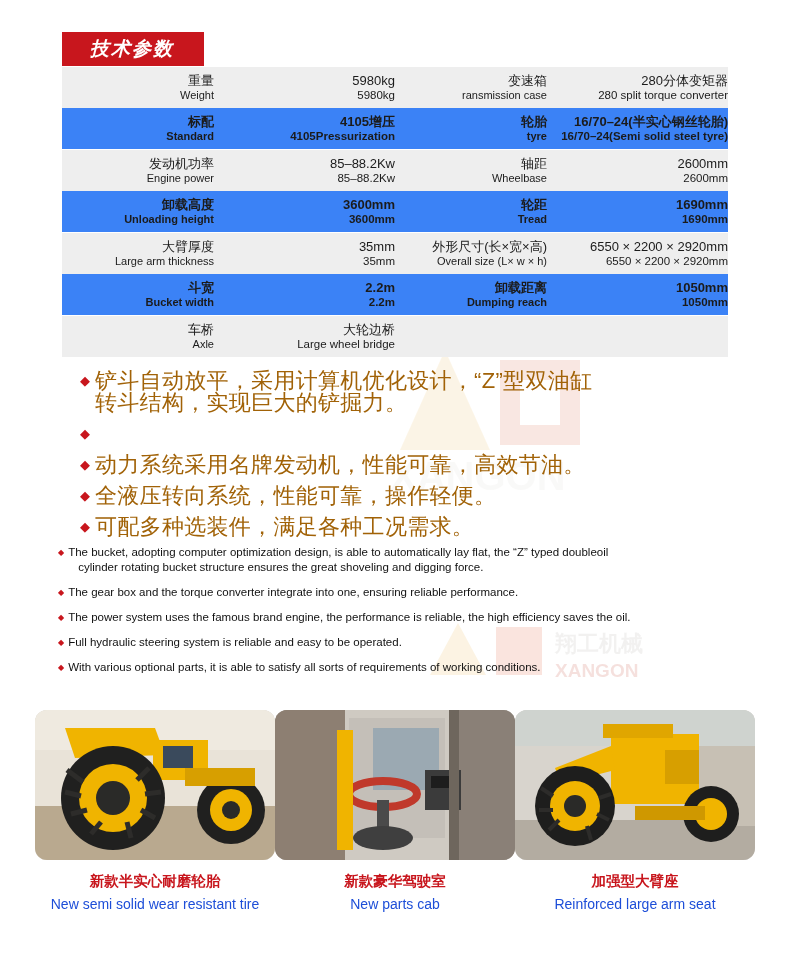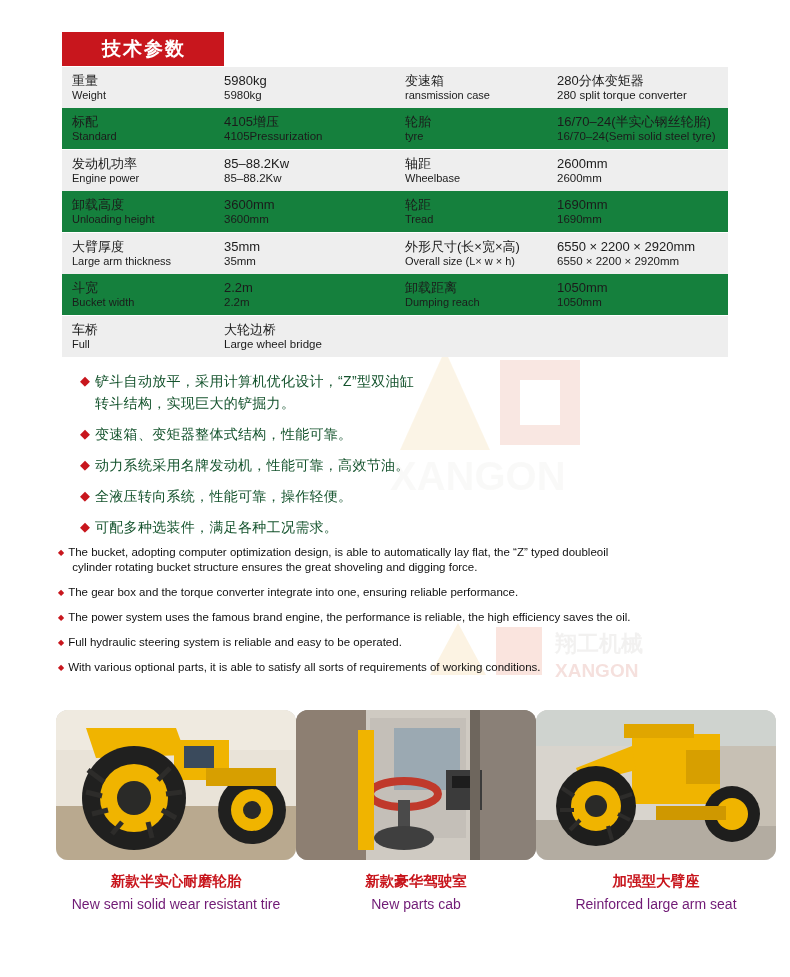--- a/index.html
+++ b/index.html
@@ -31,52 +31,54 @@
     width: 290px; height: 80px;
     opacity: 0.18;
     pointer-events: none;
     z-index: 0;
   }
 
   
   .spec-title {
     position: absolute;
     left: 62px; top: 32px;
-    width: 162px; height: 34px;
+    width: 142px; height: 34px;
     background: #c8161d;
     color: #ffffff;
     font-size: 19px;
     font-weight: bold;
     line-height: 34px;
-    padding-left: 40px;
+    padding-left: 28px;
     letter-spacing: 2px;
     z-index: 3;
+    font-style: italic;
   }
 
   
   .spec-table-wrap {
     position: absolute;
     left: 62px; top: 66px;
     width: 666px;
     z-index: 2;
+    text-align: right;
   }
   table.spec {
     border-collapse: collapse;
     width: 100%;
     table-layout: fixed;
   }
   table.spec td {
     vertical-align: top;
     padding: 6px 0 5px 10px;
     font-size: 12.5px;
     color: #1b1b1b;
     line-height: 15px;
   }
   table.spec tr.even td { background: #eeeeee; }
-  table.spec tr.odd  td { background: #15803d; }
+  table.spec tr.odd  td { background: #3b82f6; font-weight: bold; }
   table.spec tr.even td { border-top: 1px solid #ffffff; }
   .c-label { width: 152px; }
   .c-value { width: 181px; }
   .c-label2 { width: 152px; }
   .c-value2 { width: 181px; }
   .cn { display: block; font-size: 13px; }
   .en { display: block; font-size: 11px; }
   .v-cn { display: block; font-size: 13px; white-space: nowrap; }
   .v-en { display: block; font-size: 11.5px; white-space: nowrap; }
 
@@ -93,22 +95,22 @@
     margin-bottom: 9px;
   }
   .dia {
     color: #c8161d;
     font-size: 13px;
     line-height: 22px;
     margin-right: 5px;
     flex: 0 0 auto;
   }
   .cn-b-text {
-    font-size: 14px;
-    color: #14532d;
+    font-size: 22px;
+    color: #a16207;
     line-height: 22px;
     letter-spacing: 0.3px;
   }
   .cn-b-text .l2 { display: block; }
 
   
   .en-bullets {
     position: absolute;
     left: 58px; top: 545px;
     width: 700px;
@@ -124,50 +126,50 @@
     font-size: 8px;
     line-height: 15px;
     margin-right: 4px;
     flex: 0 0 auto;
   }
   .en-b-text {
     font-size: 11.5px;
     color: #111111;
     line-height: 15px;
   }
-  .en-b-text .l2 { display: block; margin-left: 4px; }
+  .en-b-text .l2 { display: block; margin-left: 10px; }
 
   
   .photos {
     position: absolute;
     left: 14px; top: 710px;
     width: 762px;
     display: flex;
-    justify-content: flex-end;
+    justify-content: center;
     z-index: 2;
   }
   .photo-card { width: 240px; }
   .photo-frame {
     width: 240px; height: 150px;
     border-radius: 12px;
     overflow: hidden;
     position: relative;
     background: #cfcfcf;
   }
   .cap-cn {
     margin-top: 12px;
     text-align: center;
     color: #c8161d;
     font-size: 14.5px;
     font-weight: bold;
   }
   .cap-en {
     margin-top: 5px;
     text-align: center;
-    color: #701a75;
+    color: #1d4ed8;
     font-size: 14px;
   }
   svg { display: block; }
 </style>
 </head>
 <body>
 
 <div class="page">
 
   <div class="watermark">
@@ -296,21 +298,21 @@
             <span class="en">Dumping reach</span>
           </td>
           <td class="c-value2">
             <span class="v-cn">1050mm</span>
             <span class="v-en">1050mm</span>
           </td>
         </tr>
         <tr class="even">
           <td class="c-label">
             <span class="cn">车桥</span>
-            <span class="en">Full</span>
+            <span class="en">Axle</span>
           </td>
           <td class="c-value">
             <span class="v-cn">大轮边桥</span>
             <span class="v-en">Large wheel bridge</span>
           </td>
           <td class="c-label2">
             <span class="cn"></span>
             <span class="en"></span>
           </td>
           <td class="c-value2">
@@ -325,23 +327,20 @@
   <div class="cn-bullets">
     <div class="cn-b">
       <span class="dia">◆</span>
       <span class="cn-b-text">
         <span>铲斗自动放平，采用计算机优化设计，“Z”型双油缸</span>
         <span class="l2">转斗结构，实现巨大的铲掘力。</span>
       </span>
     </div>
     <div class="cn-b">
       <span class="dia">◆</span>
-      <span class="cn-b-text">
-        <span>变速箱、变矩器整体式结构，性能可靠。</span>
-      </span>
     </div>
     <div class="cn-b">
       <span class="dia">◆</span>
       <span class="cn-b-text">
         <span>动力系统采用名牌发动机，性能可靠，高效节油。</span>
       </span>
     </div>
     <div class="cn-b">
       <span class="dia">◆</span>
       <span class="cn-b-text">

